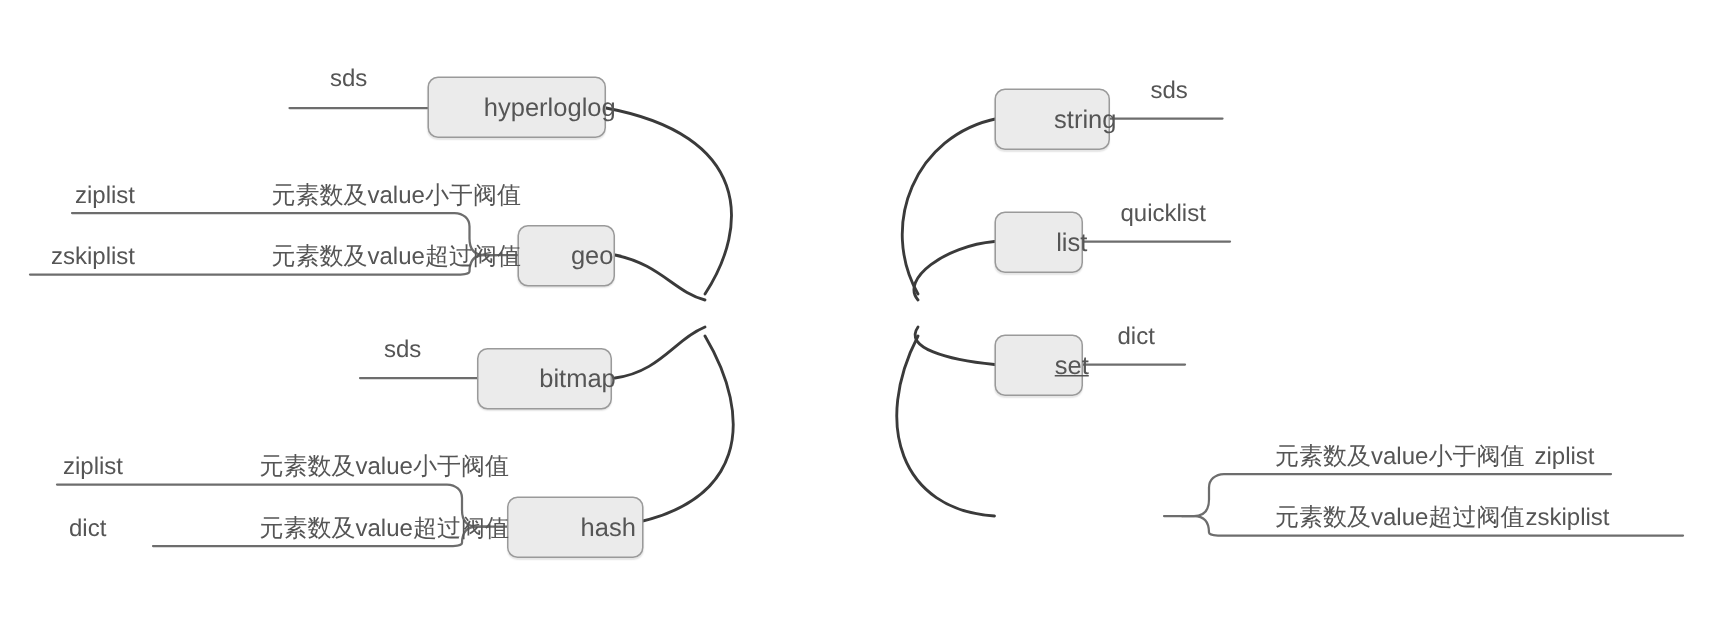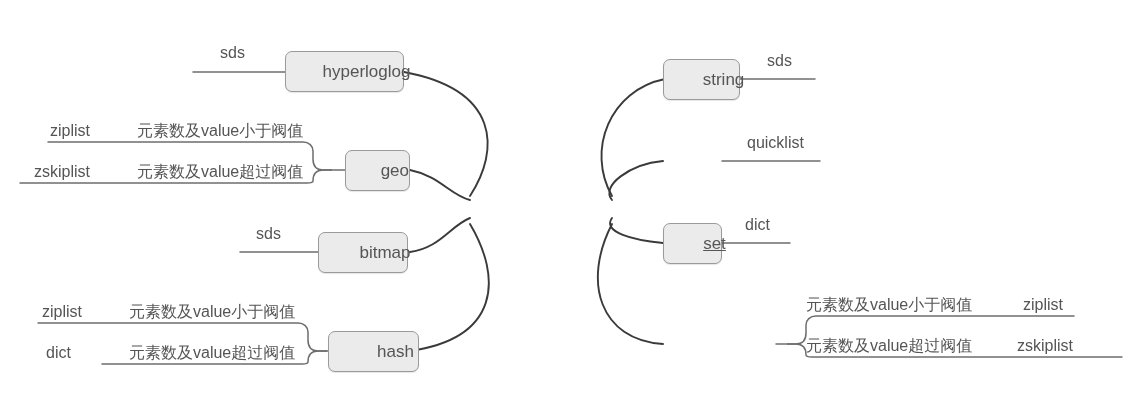--- a/index.html
+++ b/index.html
@@ -56,20 +56,21 @@
   }
   .leaf-label {
     position: absolute;
     font-size: 16px;
     line-height: 1;
     color: #555555;
     white-space: nowrap;
   }
   .cn {
     font-family: "Liberation Sans", "DejaVu Sans", sans-serif;
+    margin-left: 44px;
   }
 </style>
 </head>
 <body>
 
 <div id="mindmap">
 
   <svg class="svg-layer" viewBox="0 0 1141 419" xmlns="http://www.w3.org/2000/svg">
     <g fill="none" stroke="#3a3a3a" stroke-width="1.9" stroke-linecap="round">
 
@@ -122,28 +123,31 @@
   </div>
 
   <div class="node" style="left:345px; top:150px; width:65px; height:41px;justify-content:flex-end;">
     <span>geo</span>
   </div>
 
   <div class="node" style="left:318px; top:232px; width:90px; height:41px;">
     <span>bitmap</span>
   </div>
 
-  <div class="node" style="left:328px; top:331px; width:91px; height:41px;">
+  <div class="node" style="left:338px; top:331px; width:91px; height:41px;">
     <span>hash</span>
   </div>
 
   <div class="node" style="left:663px; top:59px; width:77px; height:41px;">
     <span>string</span>
   </div>
 
+  <div class="node" style="left:663px; top:141px; width:59px; height:41px;">
+    <span>list</span>
+  </div>
 
   <div class="node" style="left:663px; top:223px; width:59px; height:41px;text-decoration:underline;">
     <span>set</span>
   </div>
 
 
   <div class="leaf-label" style="left:220px; top:45px;">sds</div>
 
   <div class="leaf-label" style="left:50px; top:123px;">ziplist</div>
   <div class="leaf-label cn" style="left:137px; top:123px;">元素数及value小于阀值</div>

